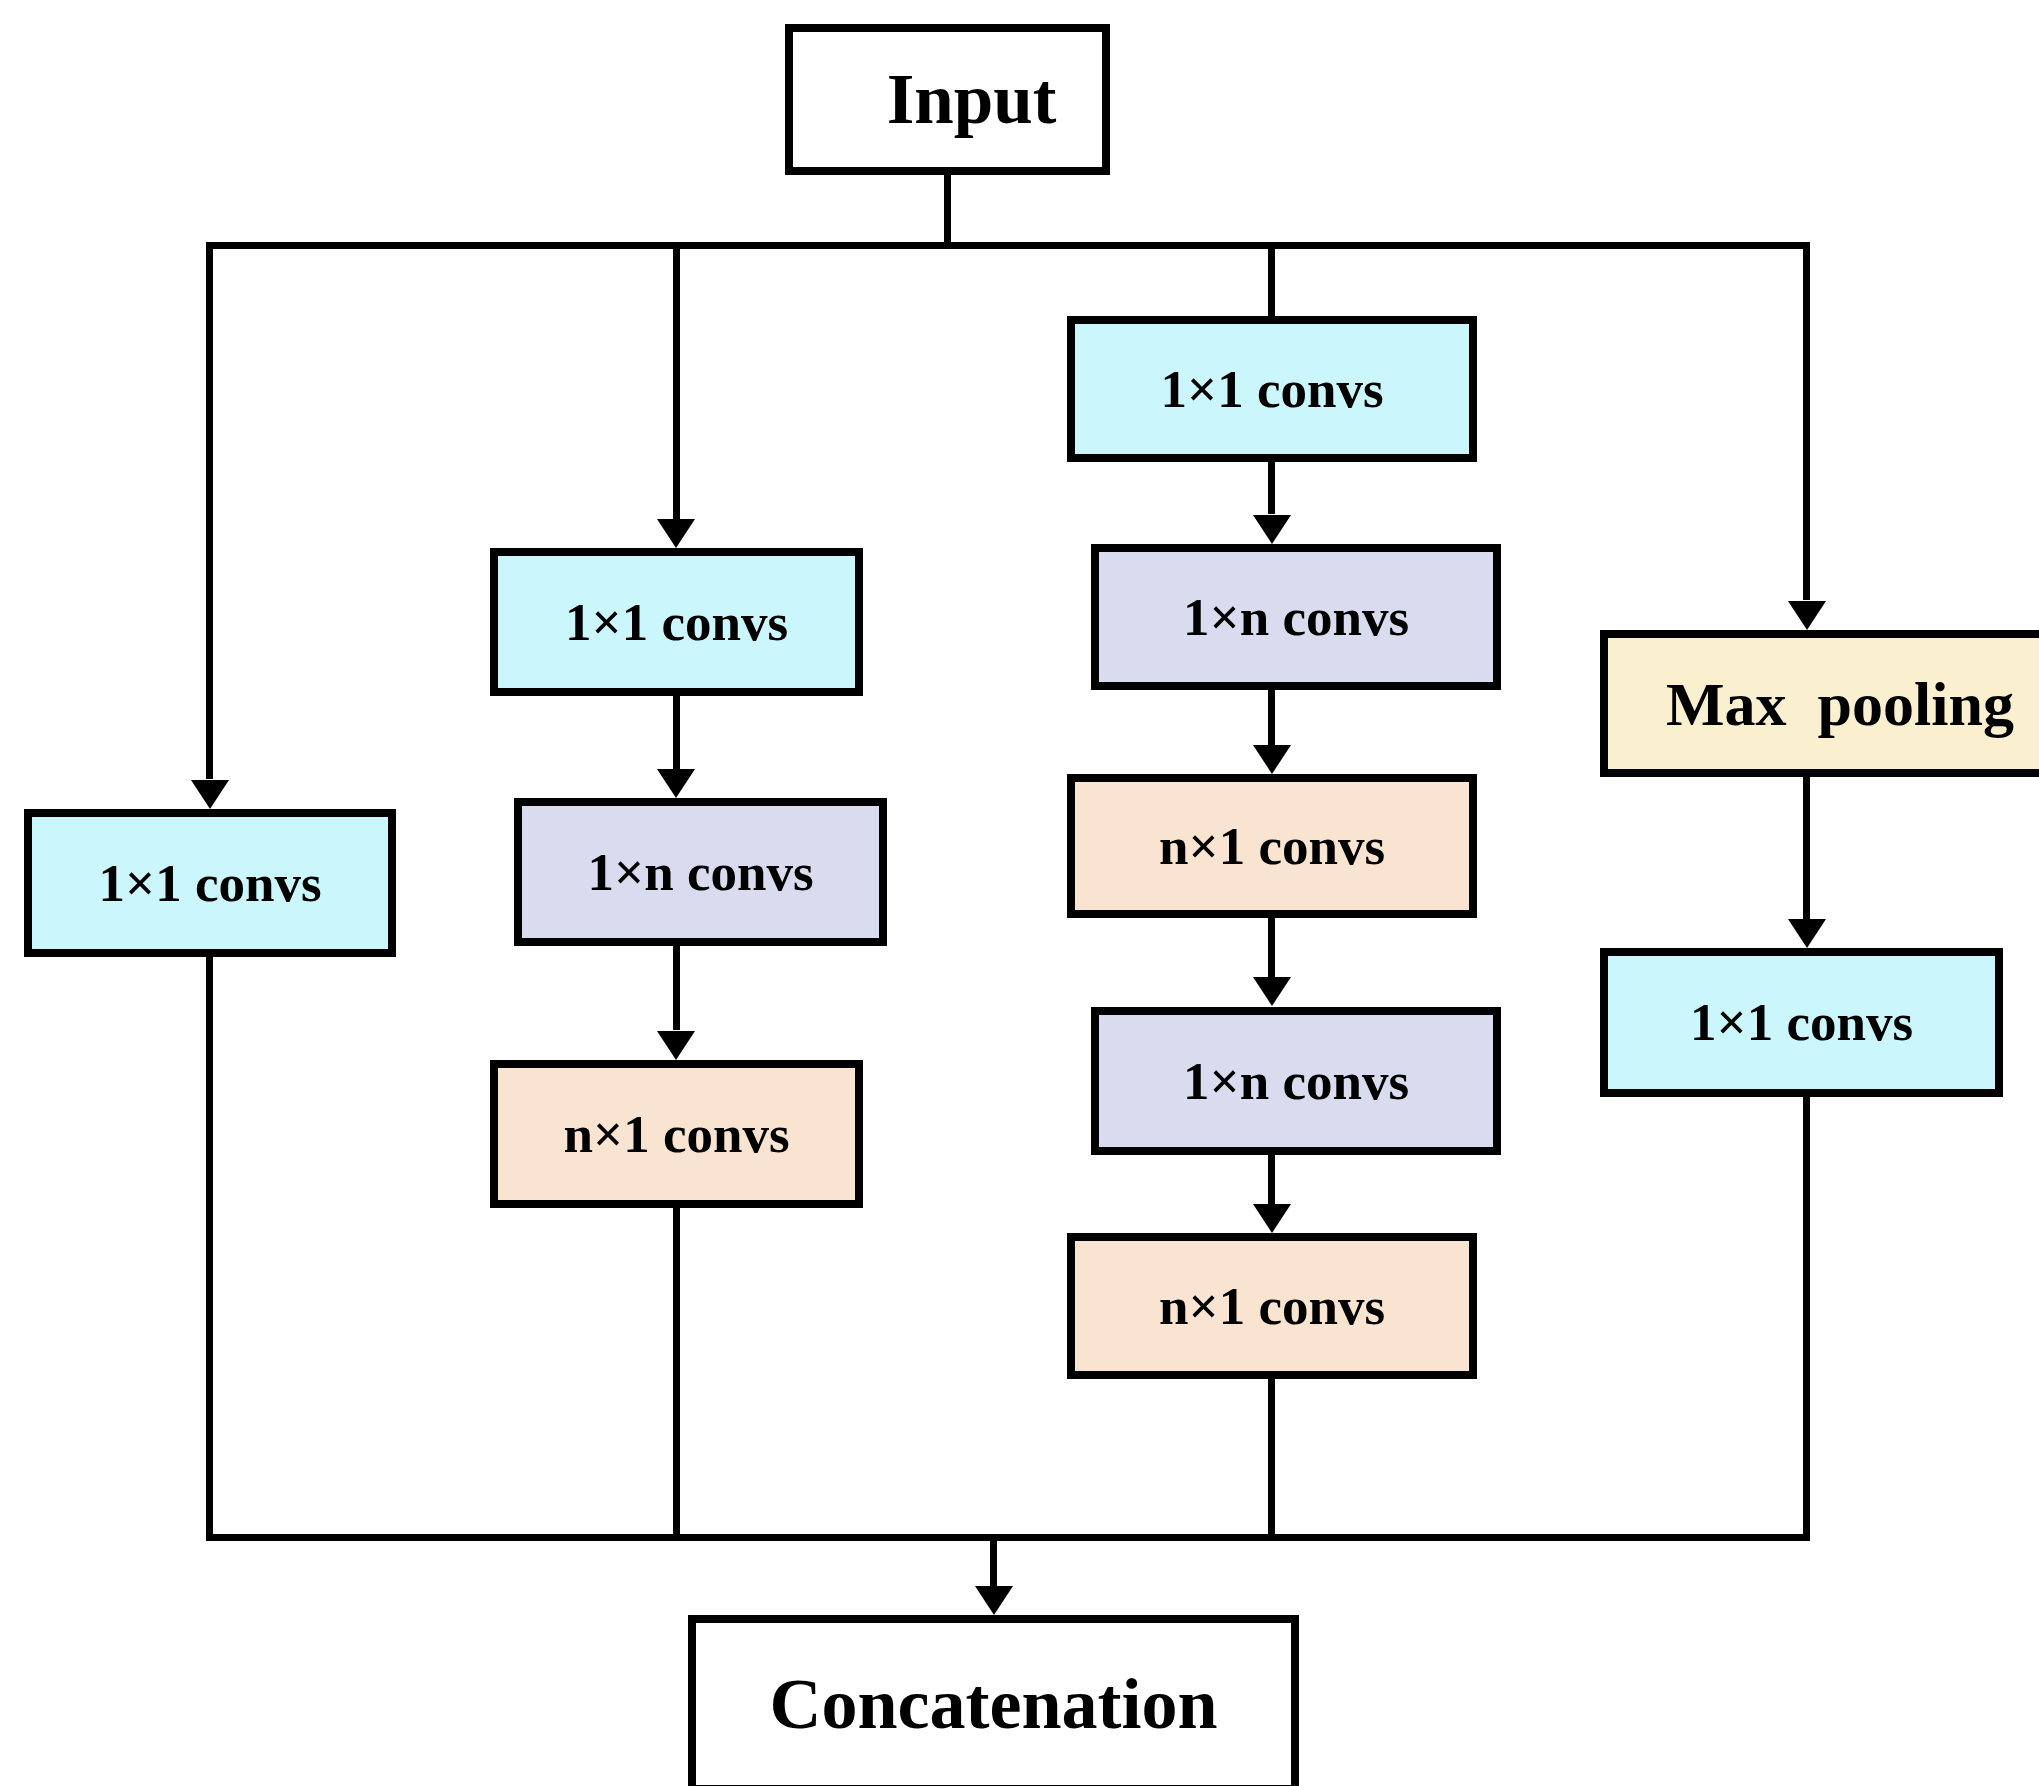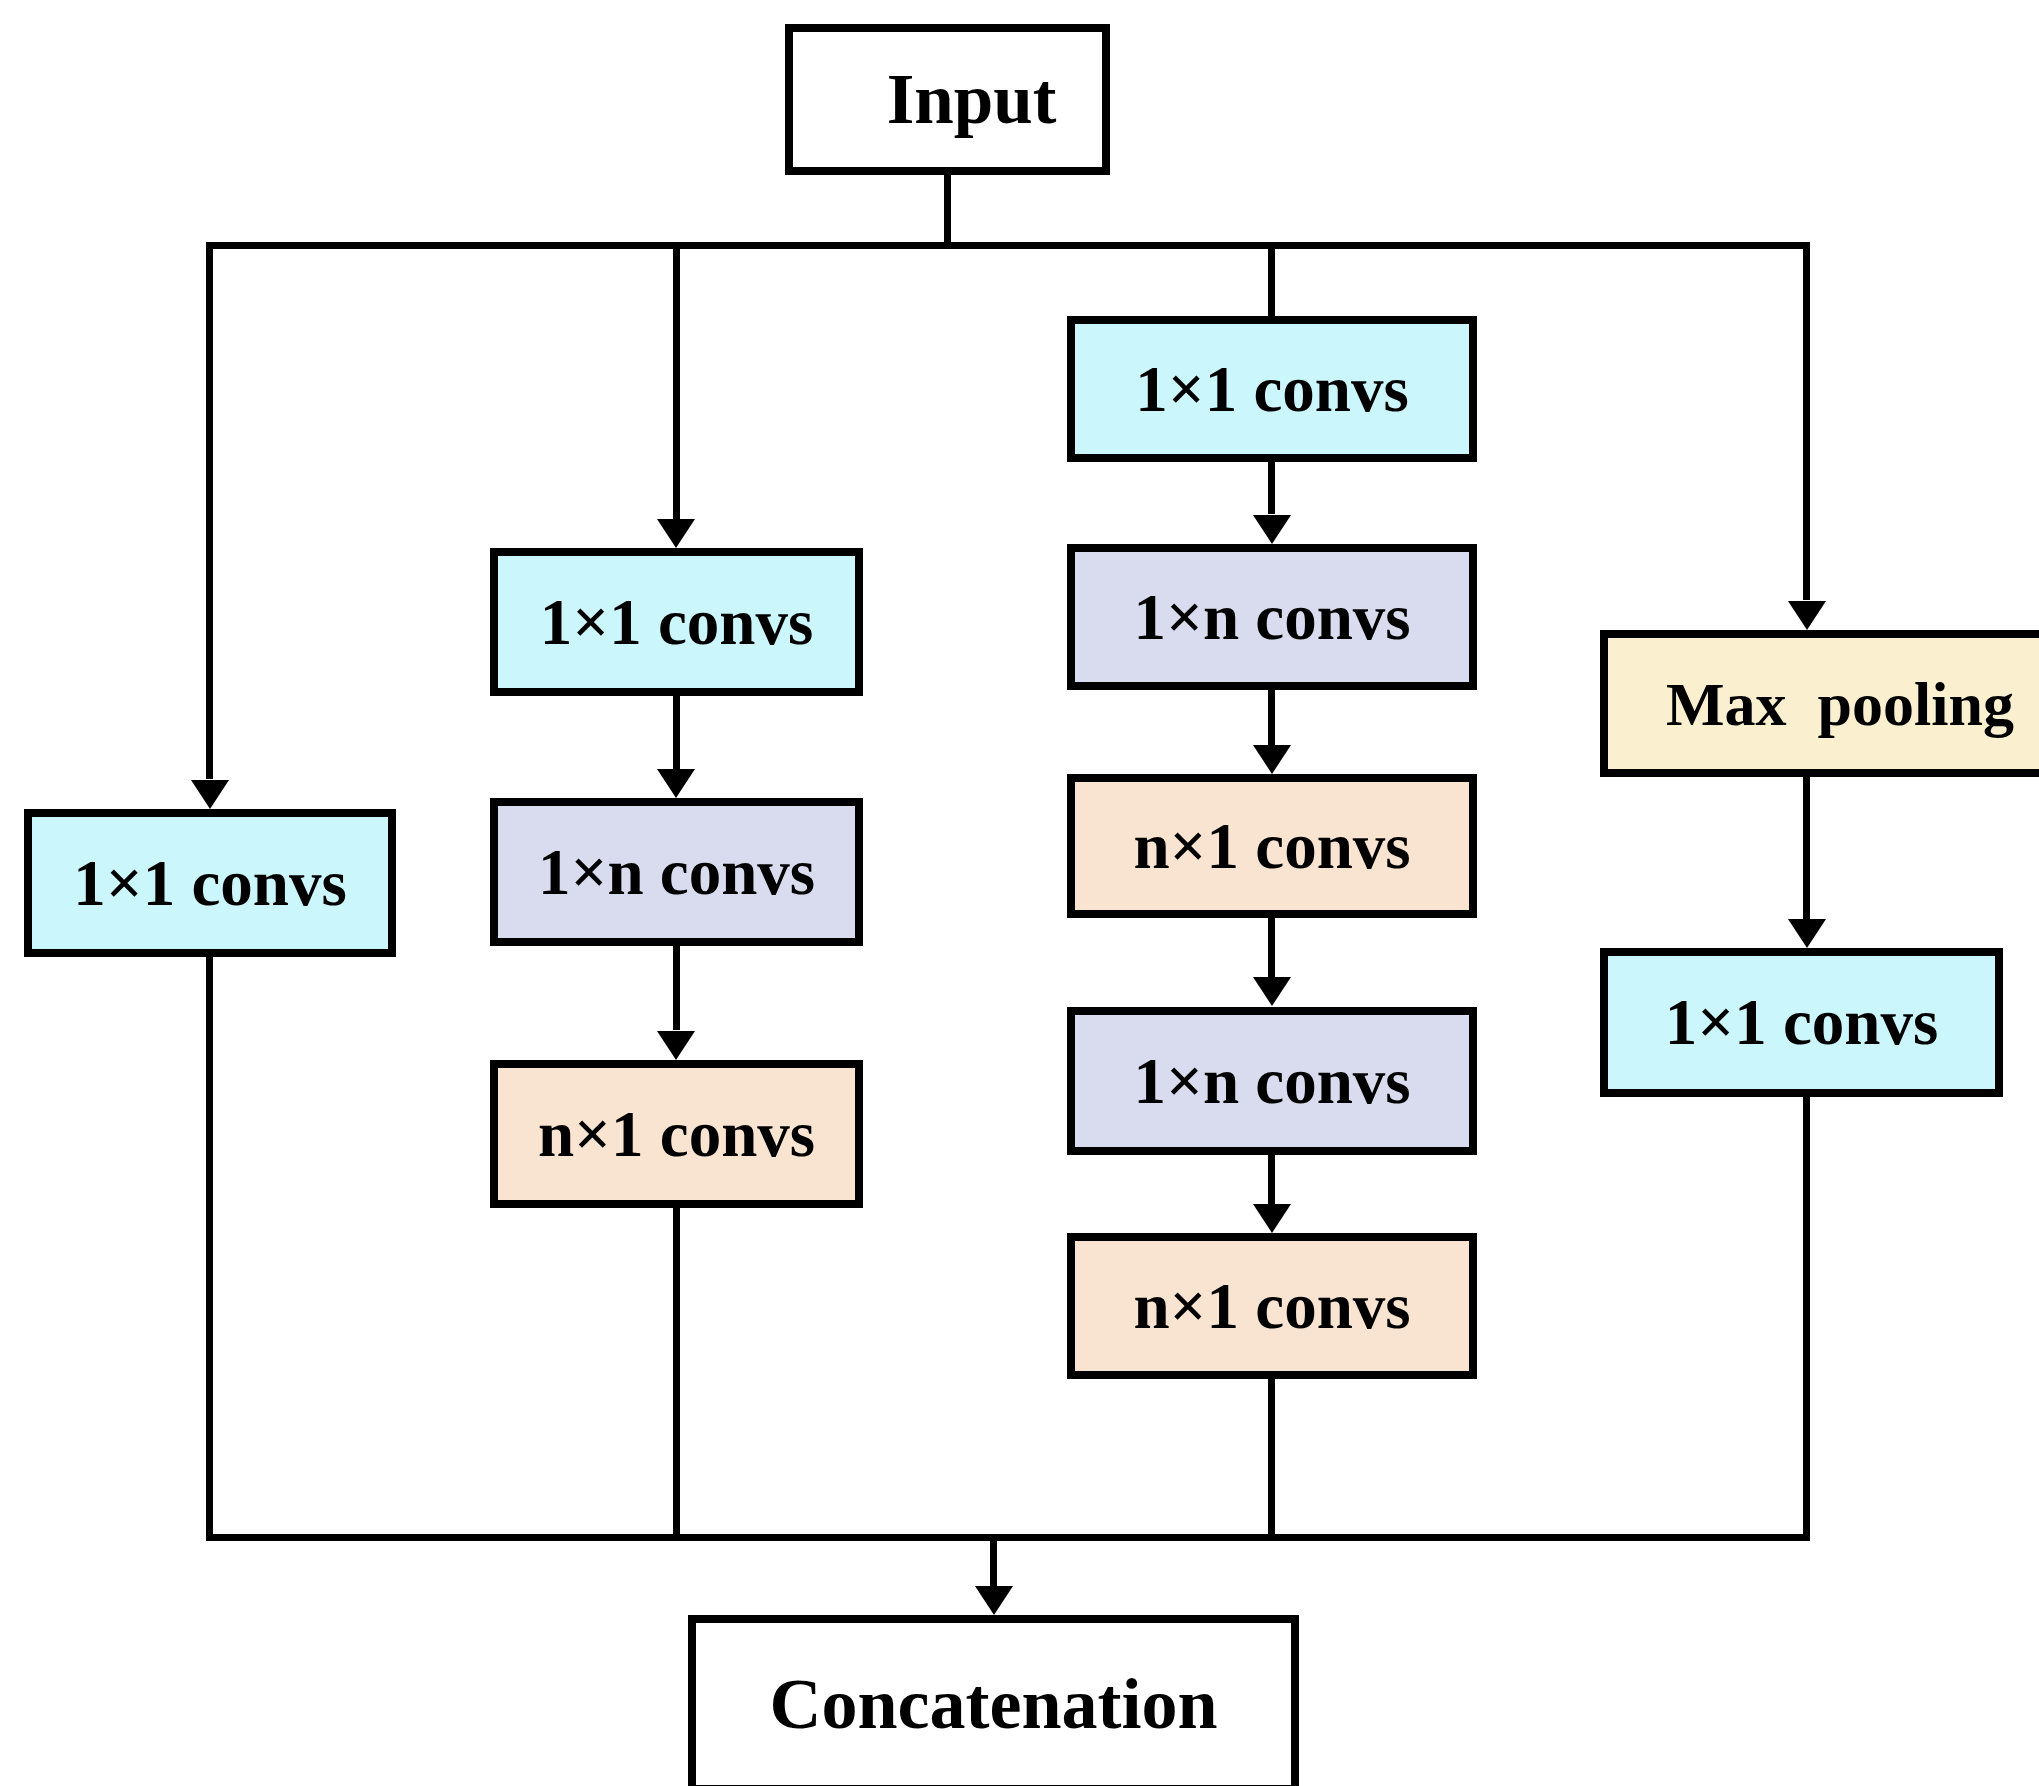--- a/index.html
+++ b/index.html
@@ -11,29 +11,29 @@
     font-family: "Liberation Serif", "DejaVu Serif", serif;
   }
   .node {
     position: absolute;
     box-sizing: border-box;
     border: 8.6px solid var(--line, #000);
     display: flex;
     align-items: center;
     justify-content: center;
     font-weight: bold;
-    font-size: 65px;
+    font-size: 53px;
     color: #000;
     white-space: pre;
     background: #fff;
     line-height: 1;
   }
   .node.plain    { background: var(--plain,    #ffffff); }
   .node.cyan     { background: var(--cyan,     #cbf6fb); }
-  .node.lavender { background: var(--lavender, #d8dcee); }
+  .node.lavender { background: var(--lavender, #d8dcee); margin-left: 24px; }
   .node.peach    { background: var(--peach,    #f9e4d1); }
   .node.cream    { background: var(--cream,    #faf0d0); }
   .node.input-node  { font-size: 71px; padding-left: 48px; }
   .node.concat-node { font-size: 72px; }
   .node.pool-node   { font-size: 62px; }
   .vline, .hline {
     position: absolute;
     background: var(--line, #000);
   }
   .vline { width: 6.9px; }

